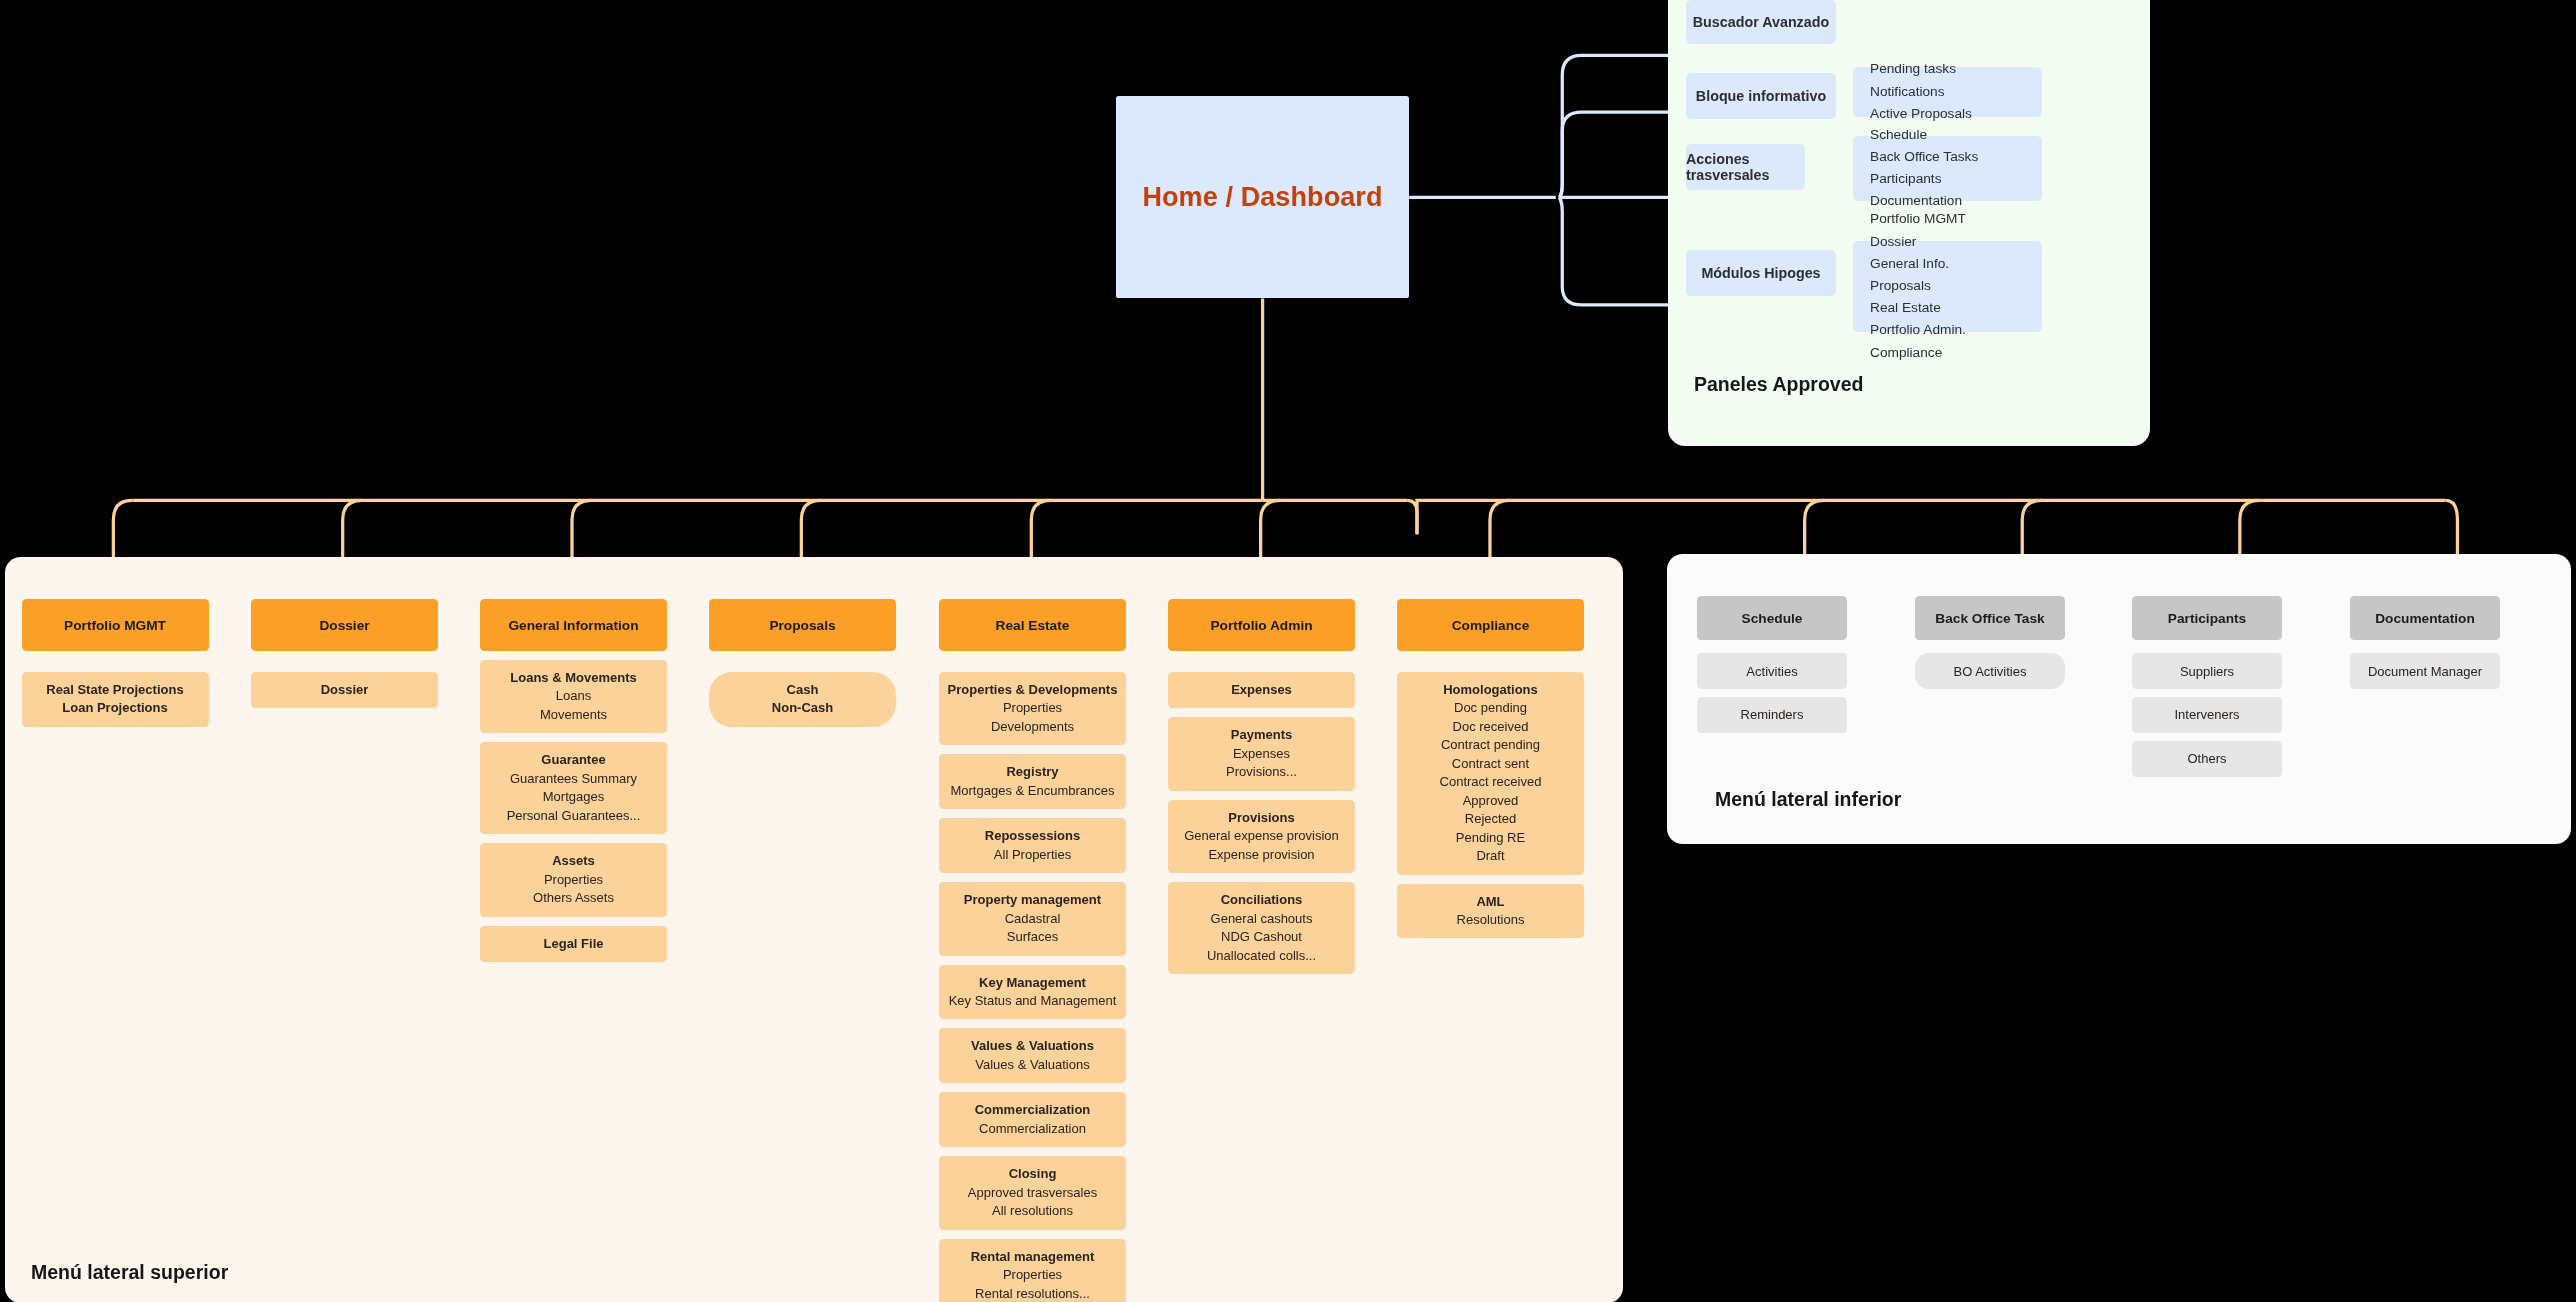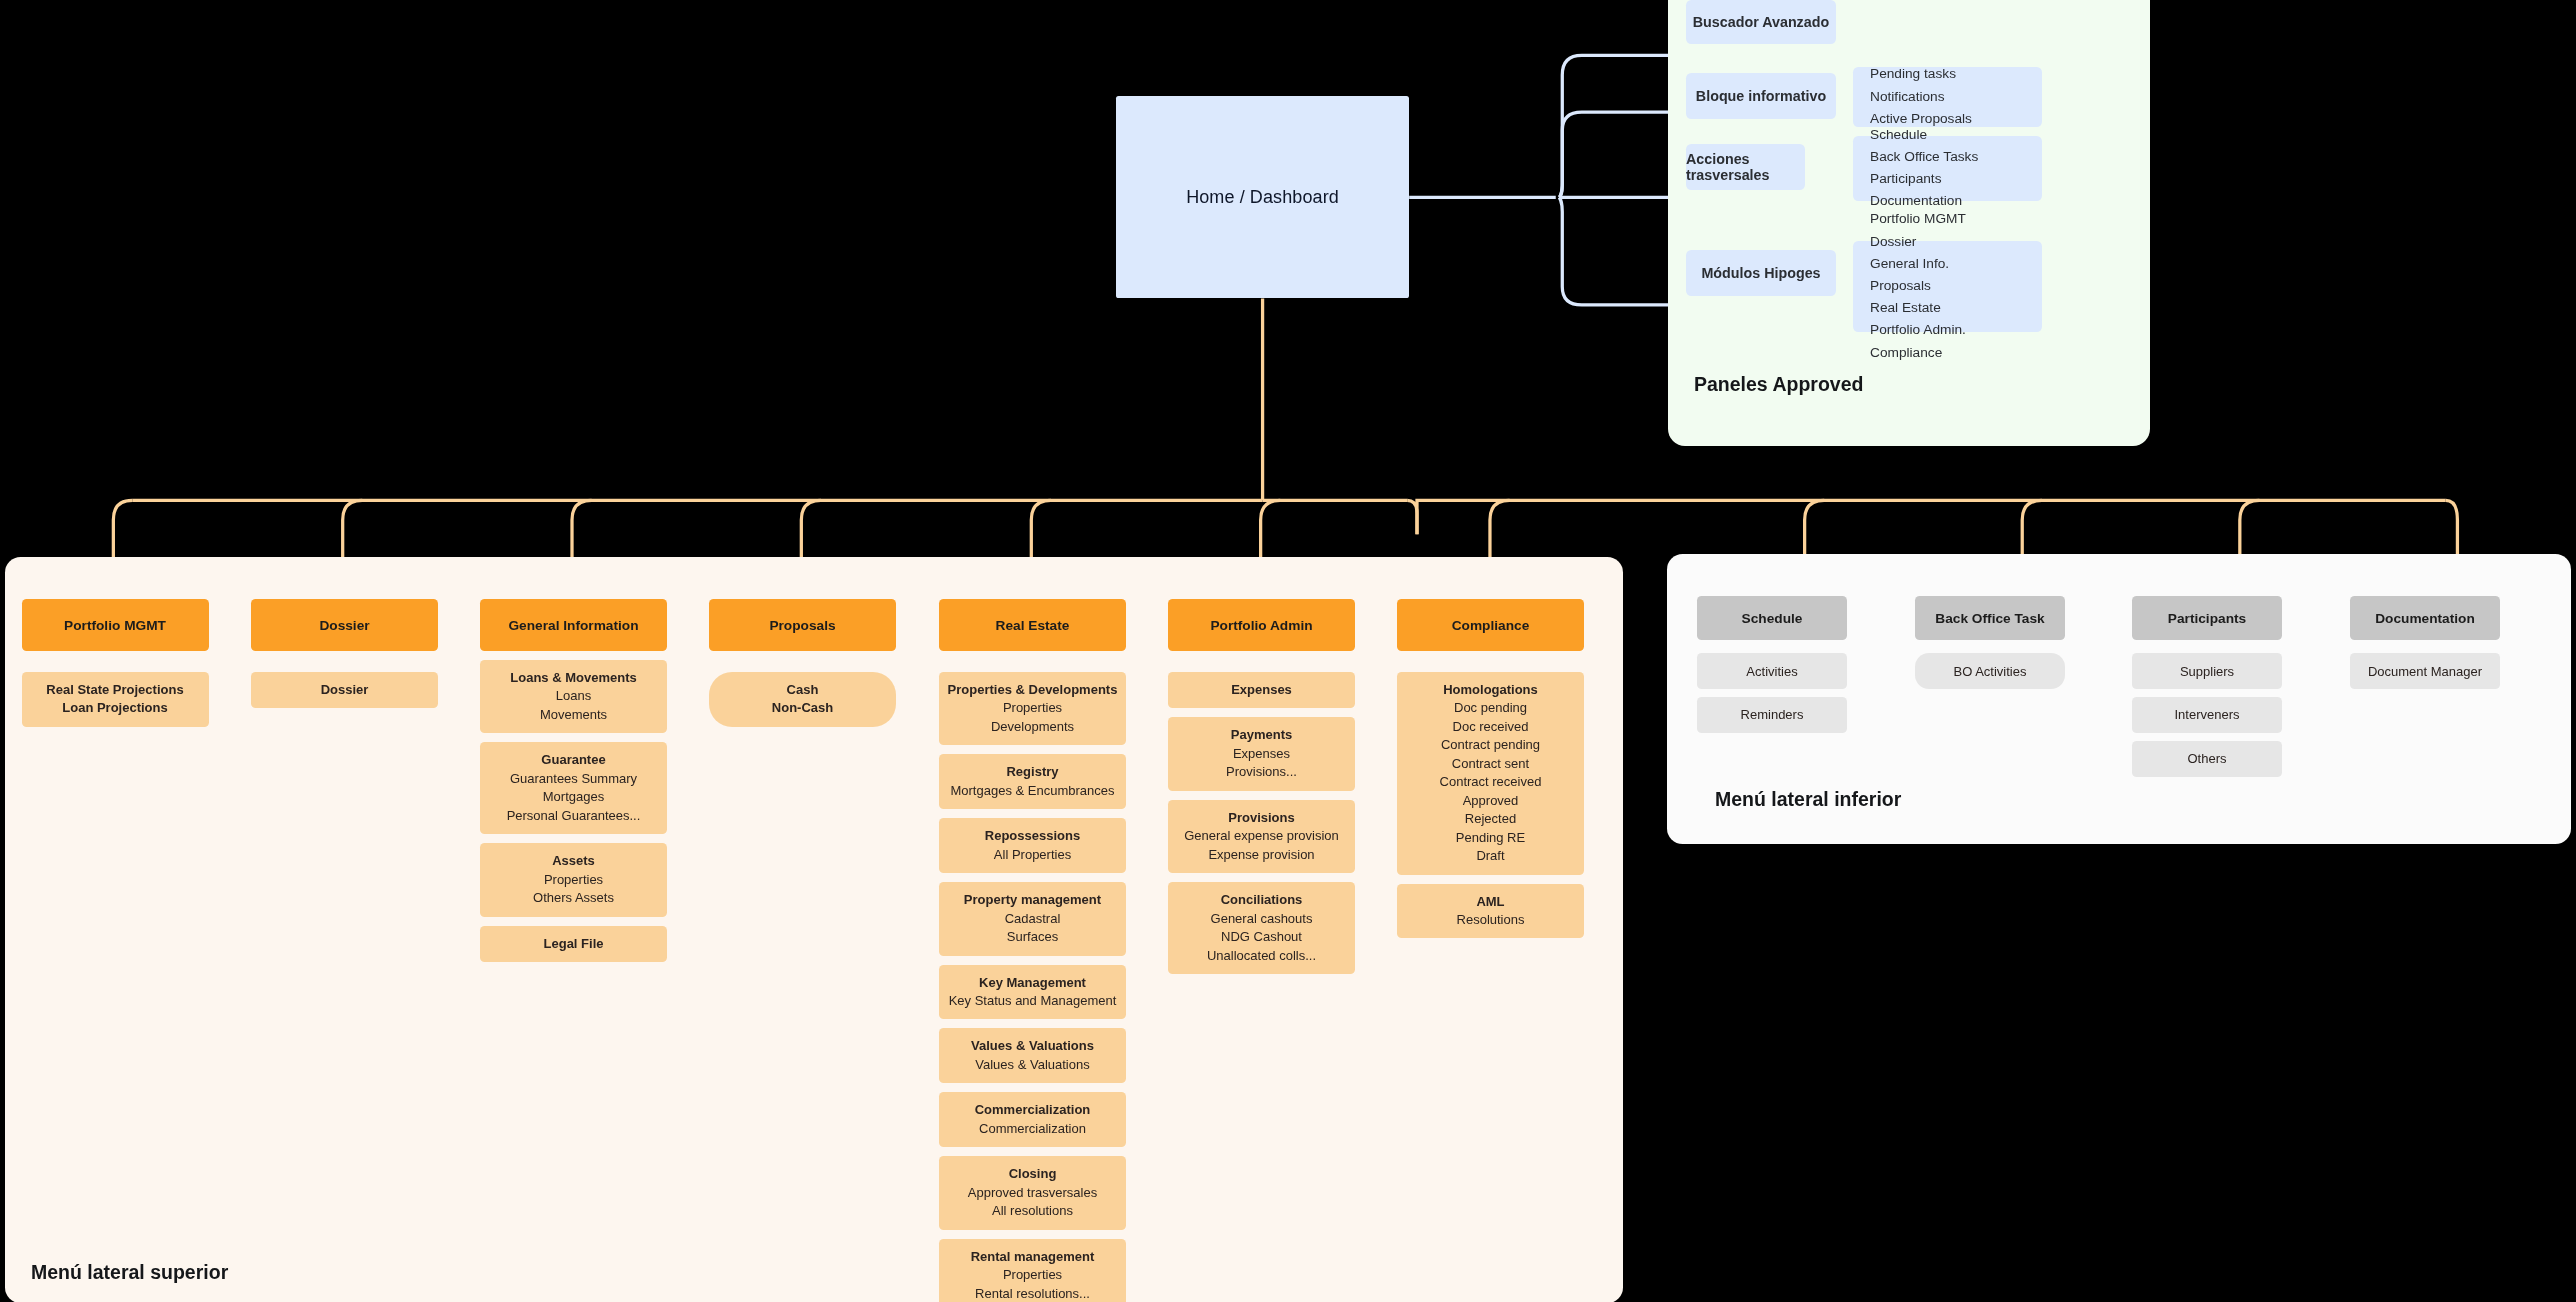--- a/index.html
+++ b/index.html
@@ -14,21 +14,21 @@
   
   #wires { position: absolute; left: 0; top: 0; width: 2576px; height: 1303px; }
 
   
   .home-node {
     position: absolute; left: 1116px; top: 96px; width: 293px; height: 202px;
     background: #dce9fd; border-radius: 2.6px;
     display: flex; align-items: center; justify-content: center;
   }
   .home-node .label {
-    font-size: 18px; font-weight: 400; color: #0f172a; letter-spacing: 0.1px;
+    font-size: 27px; font-weight: 700; color: #c2410c; letter-spacing: 0.1px;
   }
 
   
   .panel-green {
     position: absolute; left: 1668px; top: -18px; width: 482px; height: 464px;
     background: #f2fcf1; border-radius: 17px;
   }
   .pg-row { position: absolute; }
   .pill-blue {
     background: #dce9fd; border-radius: 5.2px;
@@ -147,21 +147,21 @@
   </div>
 
   <div class="panel-green">
     <div id="pg-rows">
         <div class="pill-blue pg-row" style="left: 18px; top: 18px; width: 150px; height: 44px;">
           <span>Buscador Avanzado</span>
         </div>
         <div class="pill-blue pg-row" style="left: 18px; top: 91px; width: 150px; height: 46px;">
           <span>Bloque informativo</span>
         </div>
-        <div class="list-blue pg-row" style="left: 185px; top: 85px; width: 189px; height: 60px;">
+        <div class="list-blue pg-row" style="left: 185px; top: 85px; width: 189px; height: 50px;">
           <span>Pending tasks</span>
           <span>Notifications</span>
           <span>Active Proposals</span>
         </div>
         <div class="pill-blue pg-row" style="left: 18px; top: 162px; width: 119px; height: 46px;">
           <span>Acciones trasversales</span>
         </div>
         <div class="list-blue pg-row" style="left: 185px; top: 154px; width: 189px; height: 65px;">
           <span>Schedule</span>
           <span>Back Office Tasks</span>

